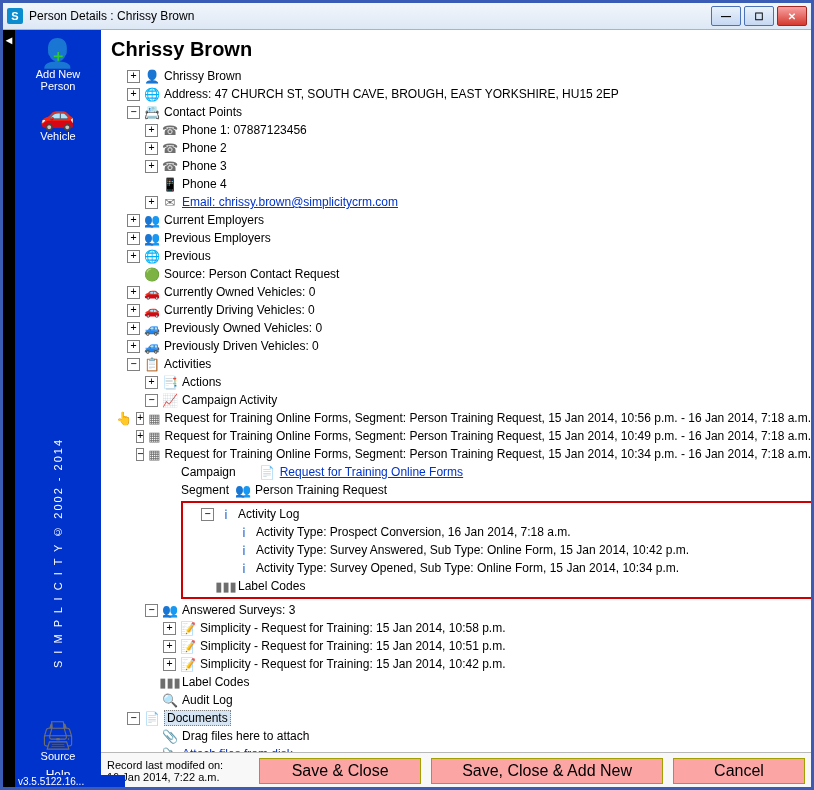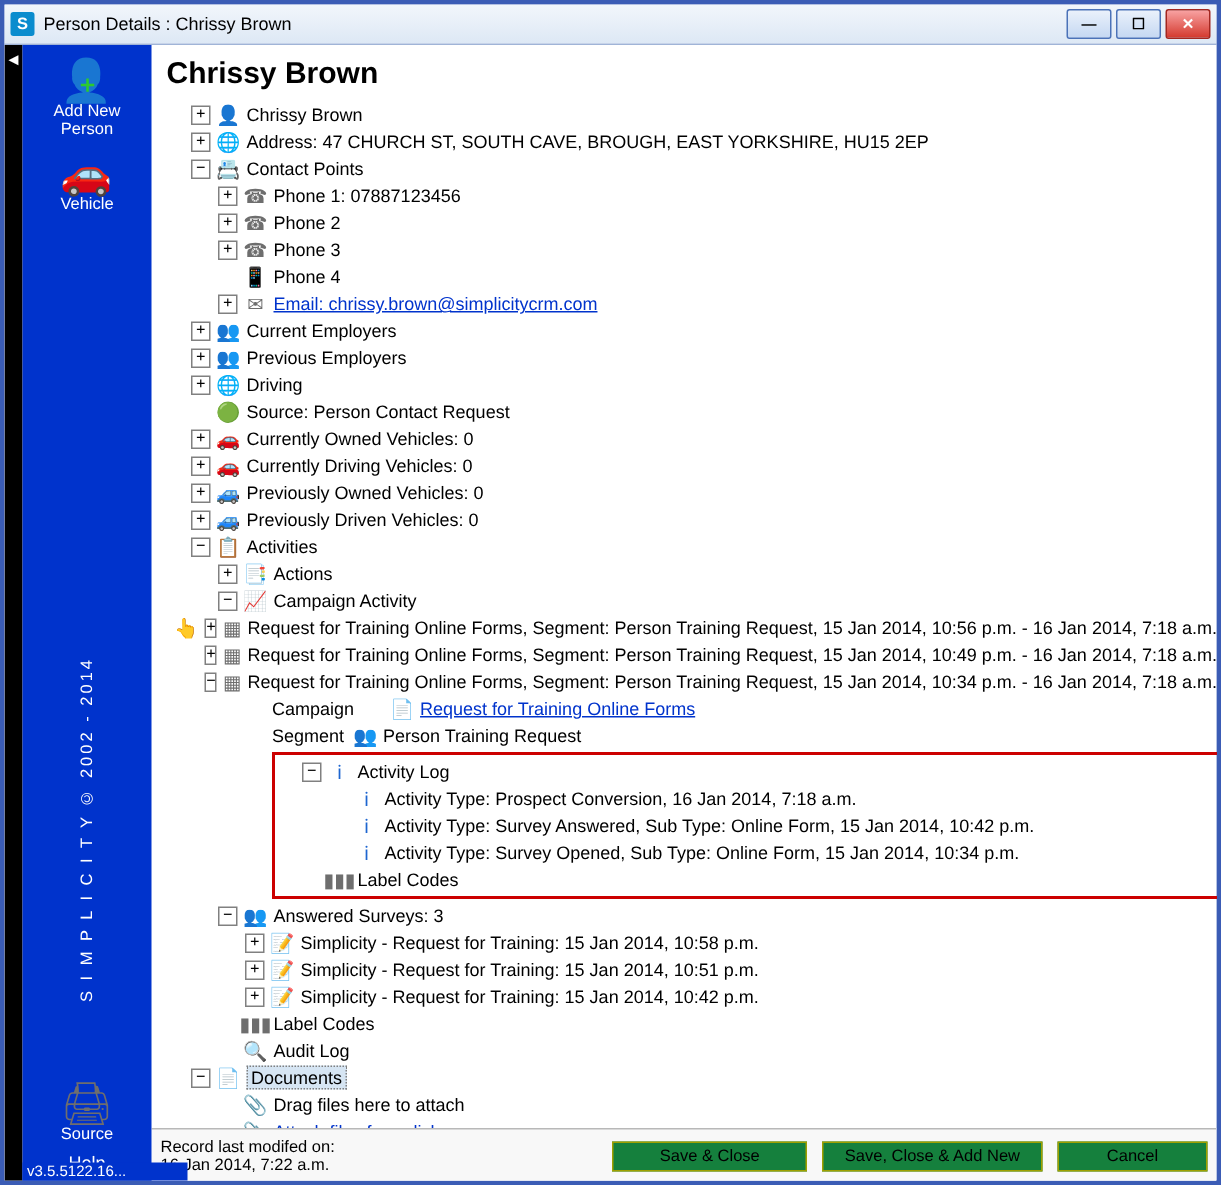--- a/index.html
+++ b/index.html
@@ -23,21 +23,21 @@
   .row{display:flex;align-items:center;white-space:nowrap;height:18px;}
   .row .sp{display:inline-block;width:18px;}
   .tg{width:11px;height:11px;border:1px solid #808080;display:inline-flex;align-items:center;justify-content:center;font-size:10px;line-height:1;margin-right:4px;background:#fff;cursor:pointer;font-family:monospace;color:#000;box-sizing:content-box;}
   .tg-empty{width:13px;display:inline-block;margin-right:4px;}
   .ic{width:16px;height:16px;display:inline-flex;align-items:center;justify-content:center;margin-right:4px;font-size:13px;}
   .lnk{color:#0033CC;text-decoration:underline;cursor:pointer;}
   .hlbox{border:2px solid #CC0000;margin:2px 0 2px 0;display:inline-block;padding:2px 180px 2px 0;}
   .docsel{background:#D6E5F3;border:1px dotted #808080;padding:0 2px;}
   .footer{border-top:1px solid #B8B8B8;padding:3px 6px;display:flex;align-items:center;justify-content:space-between;font-size:11px;background:#F8F8F8;height:36px;box-sizing:border-box;}
   .btns{display:flex;gap:10px;}
-  .fbtn{min-width:100px;padding:3px 14px;background:#15803d;border:1px solid #A0A000;font-size:11px;cursor:pointer;text-align:center;}
+  .fbtn{min-width:100px;padding:3px 30px;background:#fca5a5;border:1px solid #A0A000;font-size:16px;cursor:pointer;text-align:center;}
   .vers{position:absolute;left:0;bottom:0;width:110px;background:#0033CC;color:#fff;font-size:10px;padding:1px 3px;box-sizing:border-box;}
   
   .blue{color:#1E66D0;} .green{color:#1BA81B;} .red{color:#CC2A2A;} .gray{color:#6E6E6E;} .orange{color:#E08F00;}
 </style>
 </head>
 <body>
 
 <div class="frame">
 
   <div class="titlebar">
@@ -140,21 +140,21 @@
         <div class="row">
             <span class="sp"></span>
             <span class="tg">+</span>
             <span class="ic blue">👥</span>
             <span>Previous Employers</span>
           </div>
         <div class="row">
             <span class="sp"></span>
             <span class="tg">+</span>
             <span class="ic green">🌐</span>
-            <span>Driving</span>
+            <span>Previous</span>
           </div>
         <div class="row">
             <span class="sp"></span>
             <span class="tg-empty"></span>
             <span class="ic green">🟢</span>
             <span>Source:  Person Contact Request</span>
           </div>
         <div class="row">
             <span class="sp"></span>
             <span class="tg">+</span>

